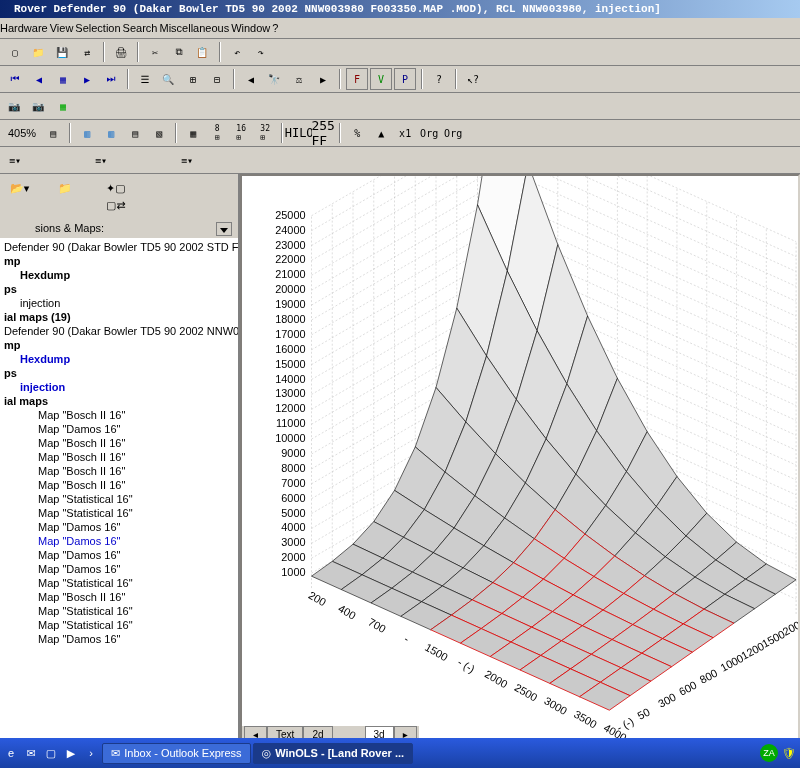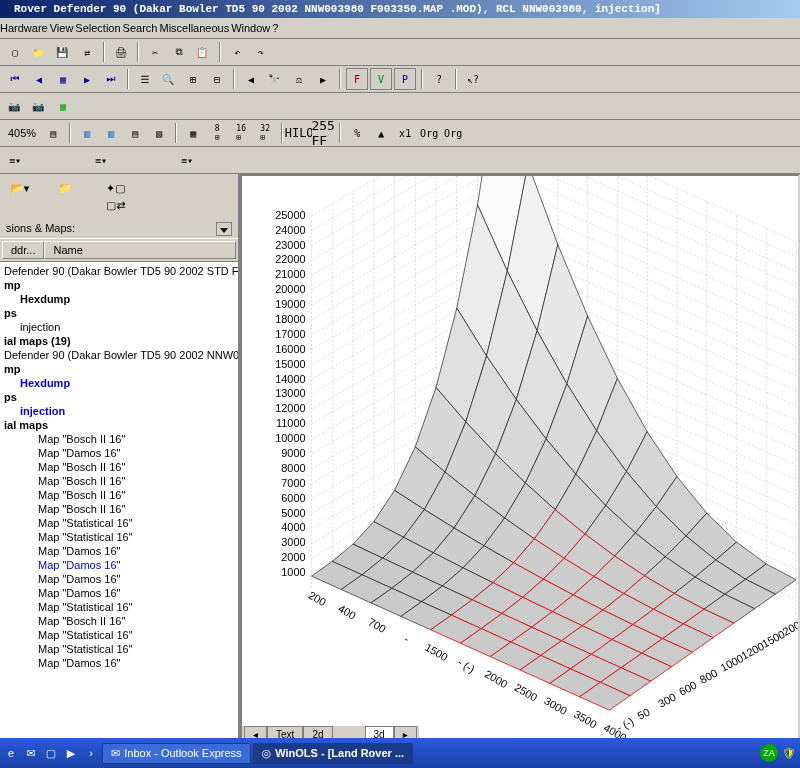--- a/index.html
+++ b/index.html
@@ -11,21 +11,21 @@
 
 .toolbar { background: #d4d0c8; padding: 2px 4px; display: flex; align-items: center; gap: 2px; border-bottom: 1px solid #808080; flex-wrap: wrap; }
 .tb-btn { width: 22px; height: 22px; border: 1px solid #d4d0c8; display: inline-flex; align-items: center; justify-content: center; background: #d4d0c8; font-family: monospace; font-size: 10px; cursor: pointer; }
 .tb-sep { width: 2px; height: 20px; border-left: 1px solid #808080; border-right: 1px solid #fff; margin: 0 3px; }
 .tb-text { padding: 0 4px; }
 
 .main { display: flex; height: 570px; }
 .sidebar { width: 240px; background: #d4d0c8; border-right: 2px solid #808080; display: flex; flex-direction: column; }
 .side-toolbar { padding: 8px 10px; display: flex; gap: 20px; align-items: flex-start; }
 .side-icon { width: 28px; height: 24px; display: inline-block; }
-.side-label { padding: 2px 6px; font-size: 11px; }
+.side-label { padding: 2px 6px; font-size: 11px; margin-left: 29px; }
 .side-header { background: #d4d0c8; padding: 2px; display: flex; border-top: 1px solid #fff; border-bottom: 1px solid #808080; }
 .side-header span { padding: 2px 8px; border: 1px solid #808080; border-top-color: #fff; border-left-color: #fff; background: #d4d0c8; }
 .tree { background: #fff; flex: 1; overflow-y: auto; padding: 2px; }
 .tree-item { padding: 1px 2px; white-space: nowrap; cursor: default; }
 .tree-item.bold { font-weight: bold; }
 .tree-item.link { color: #0000cc; }
 .tree-item.indent1 { padding-left: 18px; }
 .tree-item.indent2 { padding-left: 36px; }
 
 .chart-area { flex: 1; background: #fff; position: relative; border: 2px inset #d4d0c8; }
@@ -151,24 +151,20 @@
         <span class="side-icon" style="color:#c00">📁</span>
       </div>
       <div style="display:flex;flex-direction:column;gap:4px">
         <span>✦▢</span>
         <span>▢⇄</span>
       </div>
     </div>
     <div class="side-label">
       <span>sions &amp; Maps:</span>
       <span style="float:right;border:1px solid #808080;width:16px;text-align:center"><span class="dropdown-arrow"></span></span>
-    </div>
-    <div class="side-header">
-      <span>ddr...</span>
-      <span style="flex:1">Name</span>
     </div>
     <div class="tree" id="tree">
         <div class="tree-item ">Defender 90 (Dakar Bowler TD5 90 2002 STD F0</div>
         <div class="tree-item bold">mp</div>
         <div class="tree-item bold indent1">Hexdump</div>
         <div class="tree-item bold">ps</div>
         <div class="tree-item indent1">injection</div>
         <div class="tree-item bold">ial maps (19)</div>
         <div class="tree-item ">Defender 90 (Dakar Bowler TD5 90 2002 NNW00</div>
         <div class="tree-item bold">mp</div>

